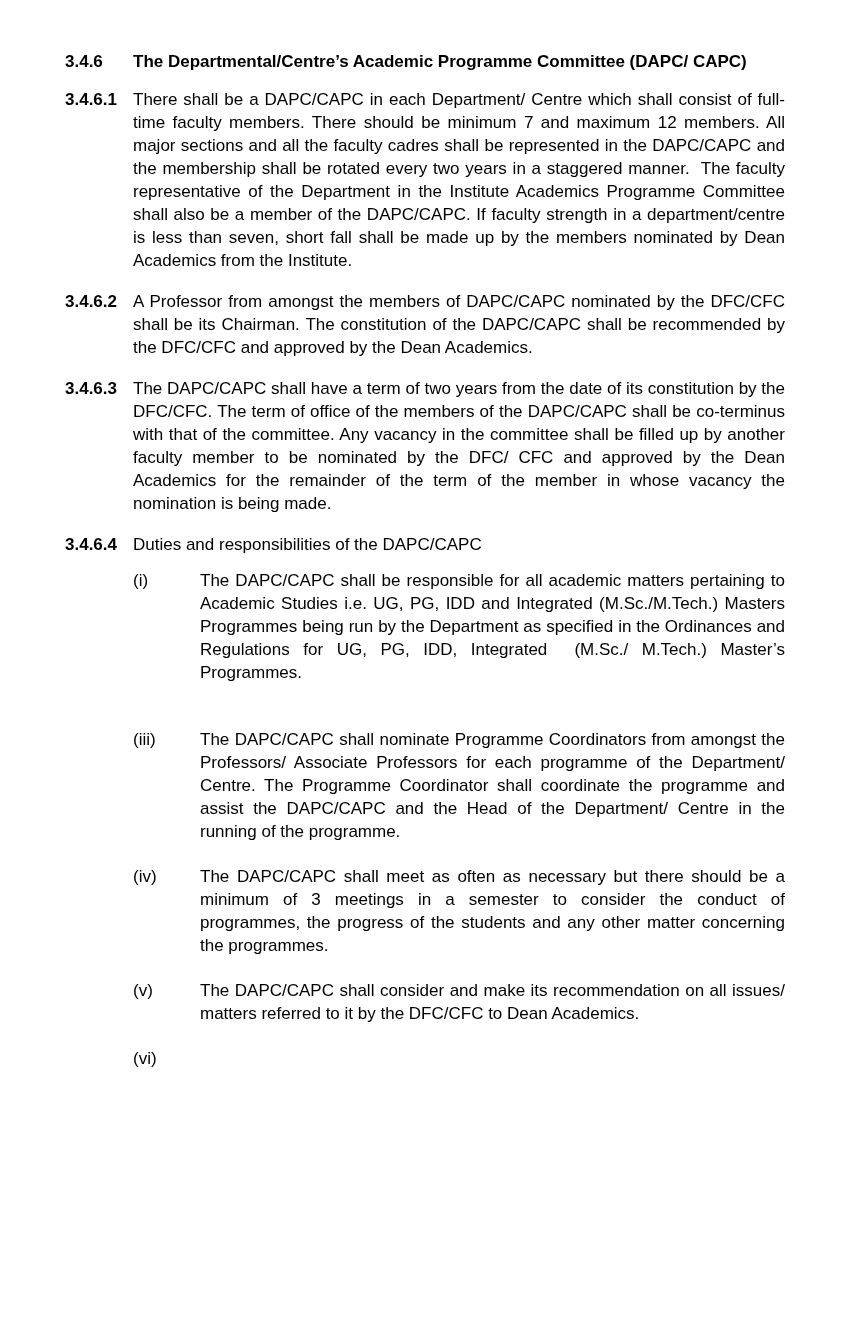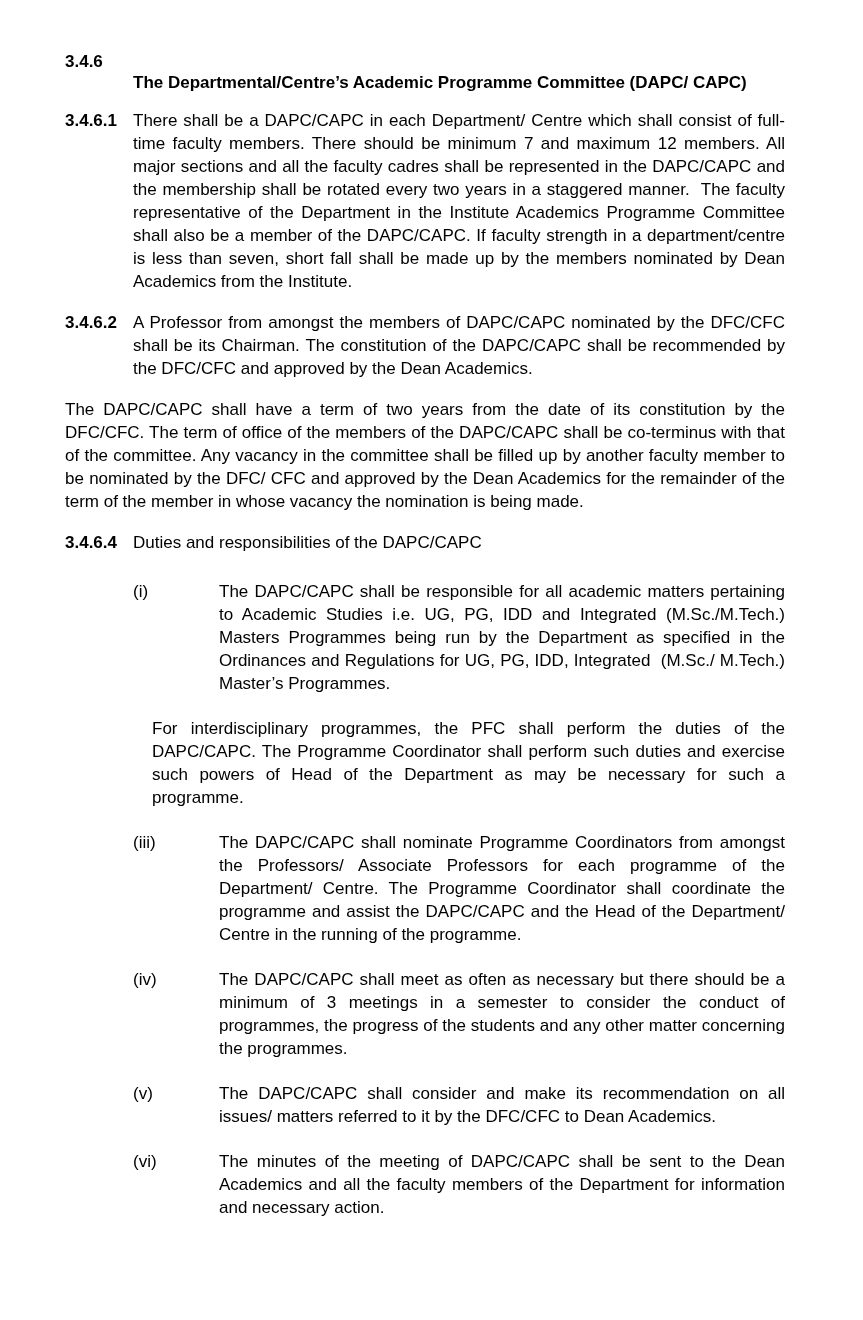--- a/index.html
+++ b/index.html
@@ -33,45 +33,43 @@
   .sec-body {
     flex: 1;
     text-align: justify;
   }
   .section.heading {
     margin-bottom: 15px;
   }
   .section.heading .sec-body {
     font-weight: 700;
     text-align: left;
-    margin-top: 21px;
   }
   .section.subheading {
-    margin-bottom: 26px;
+    margin-bottom: 13px;
     justify-content: space-between;
   }
   .section.subheading .sec-body {
     font-weight: 400;
     text-align: left;
   }
   .duties-list {
     margin-left: 68px;
   }
   .list-item {
     display: flex;
     margin-bottom: 22px;
   }
   .item-label {
     width: 67px;
     flex-shrink: 0;
   }
   .item-text {
     flex: 1;
     text-align: justify;
-    margin-left: 19px;
   }
 </style>
 </head>
 <body>
 
 <div class="page">
 
   <div class="section heading">
     <div class="sec-num">3.4.6</div>
     <div class="sec-body">The Departmental/Centre’s Academic Programme Committee (DAPC/ CAPC)</div>
@@ -81,54 +79,53 @@
     <div class="sec-num">3.4.6.1</div>
     <div class="sec-body">There shall be a DAPC/CAPC in each Department/ Centre which shall consist of full-time faculty members. There should be minimum 7 and maximum 12 members. All major sections and all the faculty cadres shall be represented in the DAPC/CAPC and the membership shall be rotated every two years in a staggered manner.&nbsp; The faculty representative of the Department in the Institute Academics Programme Committee shall also be a member of the DAPC/CAPC. If faculty strength in a department/centre is less than seven, short fall shall be made up by the members nominated by Dean Academics from the Institute.</div>
   </div>
 
   <div class="section">
     <div class="sec-num">3.4.6.2</div>
     <div class="sec-body">A Professor from amongst the members of DAPC/CAPC nominated by the DFC/CFC shall be its Chairman. The constitution of the DAPC/CAPC shall be recommended by the DFC/CFC and approved by the Dean Academics.</div>
   </div>
 
   <div class="section">
+    <div class="sec-num">3.4.6.3</div>
     <div class="sec-body">The DAPC/CAPC shall have a term of two years from the date of its constitution by the DFC/CFC. The term of office of the members of the DAPC/CAPC shall be co-terminus with that of the committee. Any vacancy in the committee shall be filled up by another faculty member to be nominated by the DFC/ CFC and approved by the Dean Academics for the remainder of the term of the member in whose vacancy the nomination is being made.</div>
   </div>
 
   <div class="section subheading">
     <div class="sec-num">3.4.6.4</div>
     <div class="sec-body">Duties and responsibilities of the DAPC/CAPC</div>
   </div>
 
   <div class="duties-list">
 
     <div class="list-item">
       <div class="item-label">(i)</div>
       <div class="item-text">The DAPC/CAPC shall be responsible for all academic matters pertaining to Academic Studies i.e. UG, PG, IDD and Integrated (M.Sc./M.Tech.) Masters Programmes being run by the Department as specified in the Ordinances and Regulations for UG, PG, IDD, Integrated&nbsp; (M.Sc./ M.Tech.) Master’s Programmes.</div>
     </div>
 
     <div class="list-item">
-      <div class="item-text">For interdisciplinary programmes, the PFC shall perform the duties of the DAPC/CAPC. The Programme Coordinator shall perform such duties and exercise such powers of Head of the Department as may be necessary for such a programme.</div>
     </div>
 
     <div class="list-item">
       <div class="item-label">(iii)</div>
       <div class="item-text">The DAPC/CAPC shall nominate Programme Coordinators from amongst the Professors/ Associate Professors for each programme of the Department/ Centre. The Programme Coordinator shall coordinate the programme and assist the DAPC/CAPC and the Head of the Department/ Centre in the running of the programme.</div>
     </div>
 
     <div class="list-item">
       <div class="item-label">(iv)</div>
       <div class="item-text">The DAPC/CAPC shall meet as often as necessary but there should be a minimum of 3 meetings in a semester to consider the conduct of programmes, the progress of the students and any other matter concerning the programmes.</div>
     </div>
 
     <div class="list-item">
       <div class="item-label">(v)</div>
       <div class="item-text">The DAPC/CAPC shall consider and make its recommendation on all issues/ matters referred to it by the DFC/CFC to Dean Academics.</div>
     </div>
 
     <div class="list-item">
       <div class="item-label">(vi)</div>
-      <div class="item-text">The minutes of the meeting of DAPC/CAPC shall be sent to the Dean Academics and all the faculty members of the Department for information and necessary action.</div>
     </div>
 
   </div>
 
 </div>
 
 </body></html>

